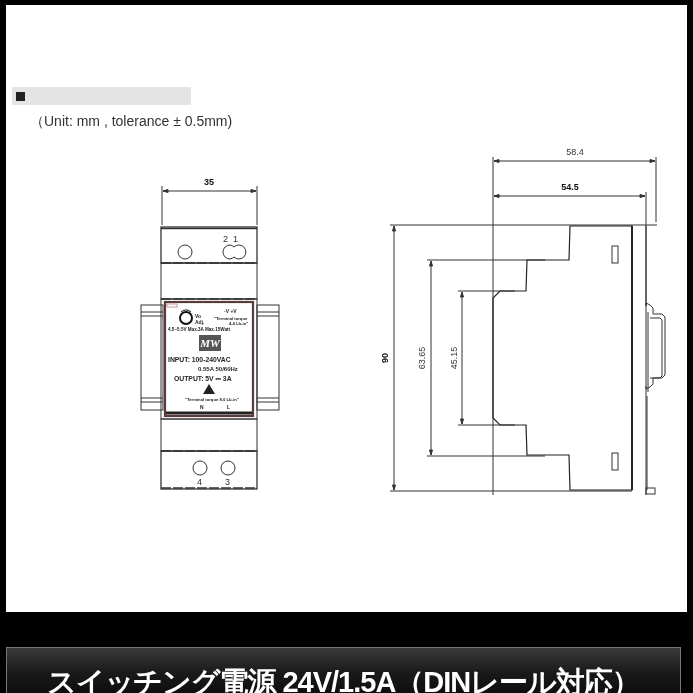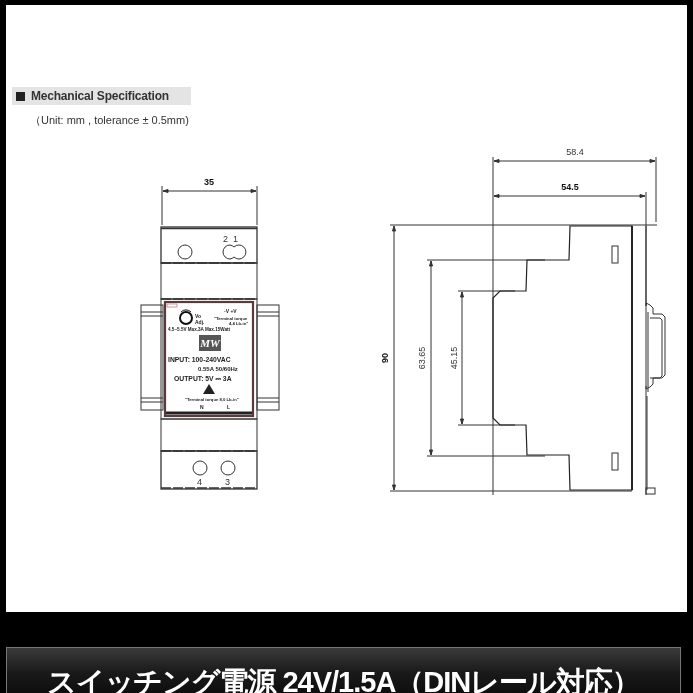--- a/index.html
+++ b/index.html
@@ -1,39 +1,38 @@
 <!DOCTYPE html>
 <html><head>
 <meta charset="utf-8">
 <style>
   html, body { margin: 0; padding: 0; }
   body { width: 693px; height: 693px; background: #000; position: relative; overflow: hidden; font-family: "Liberation Sans", sans-serif; }
   .canvas { position: absolute; left: 6px; top: 5px; width: 681px; height: 607px; background: #fff; }
   .spec-header { position: absolute; left: 12px; top: 87px; width: 179px; height: 18px; background: #e4e4e4; display: flex; align-items: center; }
   .spec-square { width: 9px; height: 9px; background: #222; margin-left: 4px; margin-right: 6px; }
   .spec-title { font-size: 12px; font-weight: bold; color: #333; letter-spacing: -0.2px; }
-  .spec-unit { position: absolute; left: 30px; top: 113px; font-size: 11px; color: #333; }
+  .spec-unit { position: absolute; left: 30px; top: 113px; font-size: 14px; color: #333; }
   svg.drawing { position: absolute; left: 0; top: 0; }
   .dim { font-family: "Liberation Sans", sans-serif; font-size: 9px; fill: #333; }
   .dimb { font-family: "Liberation Sans", sans-serif; font-size: 9px; fill: #111; font-weight: bold; }
   .lbl { font-family: "Liberation Sans", sans-serif; font-weight: bold; fill: #222; }
   .banner { position: absolute; left: 6px; top: 615px; width: 675px; height: 72px;
             background: linear-gradient(#3a3a3a 0%, #1a1a1a 35%, #000 100%);
             border: 1px solid #777; box-sizing: border-box;
             display: flex; align-items: center; justify-content: center; margin-top: 32px; }
   .banner-text { color: #fff; font-size: 29px; font-weight: bold; letter-spacing: -1px; white-space: nowrap; }
 </style>
 </head>
 <body>
 
 <div class="canvas"></div>
 
 <div class="spec-header">
   <div class="spec-square"></div>
-  <span class="spec-title">Mechanical Specification</span>
 </div>
 <div class="spec-unit">（Unit: mm , tolerance ± 0.5mm)</div>
 
 <svg class="drawing" width="693" height="693" viewBox="0 0 693 693">
   <g stroke="#333" stroke-width="1" fill="none">
 
     <g>
 
       <line x1="162" y1="186" x2="162" y2="225"></line>
       <line x1="257" y1="186" x2="257" y2="225"></line>

